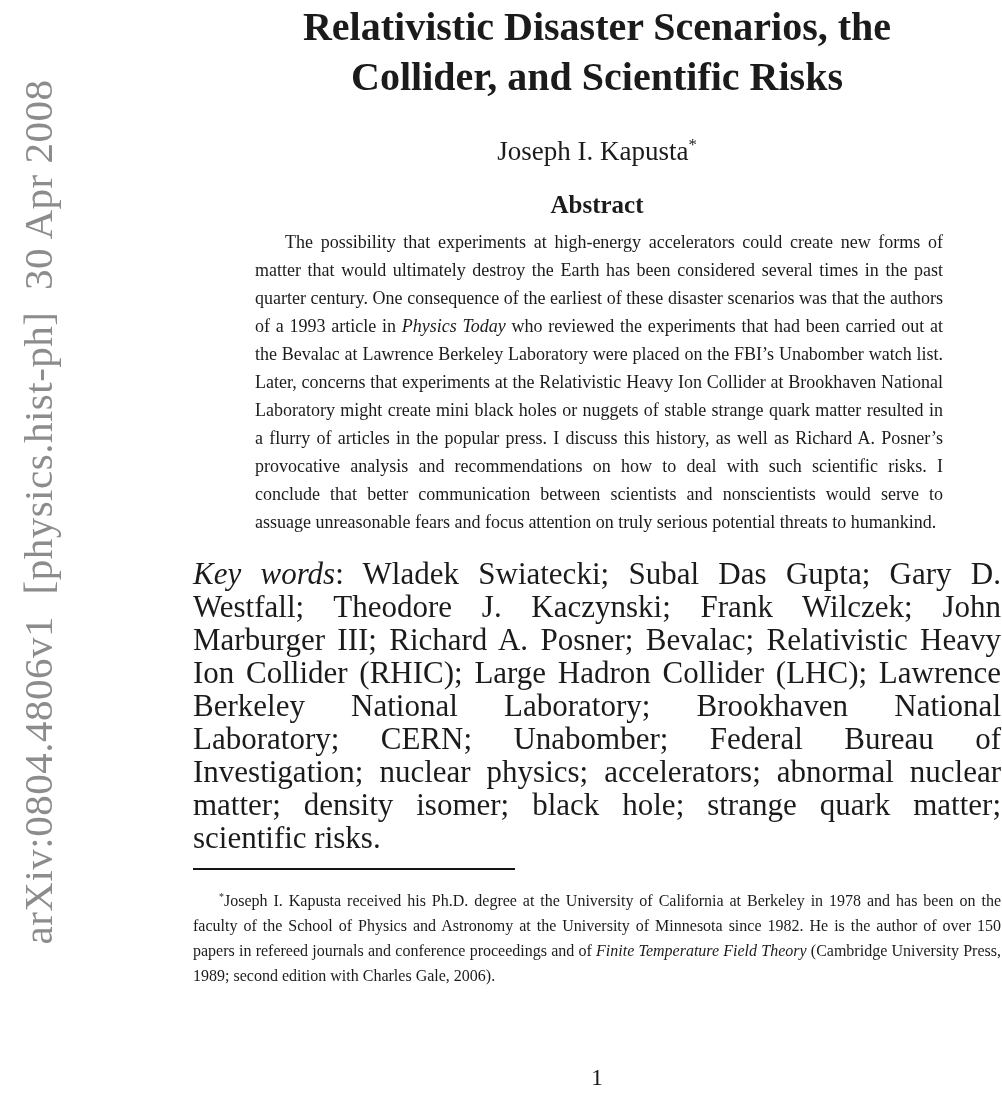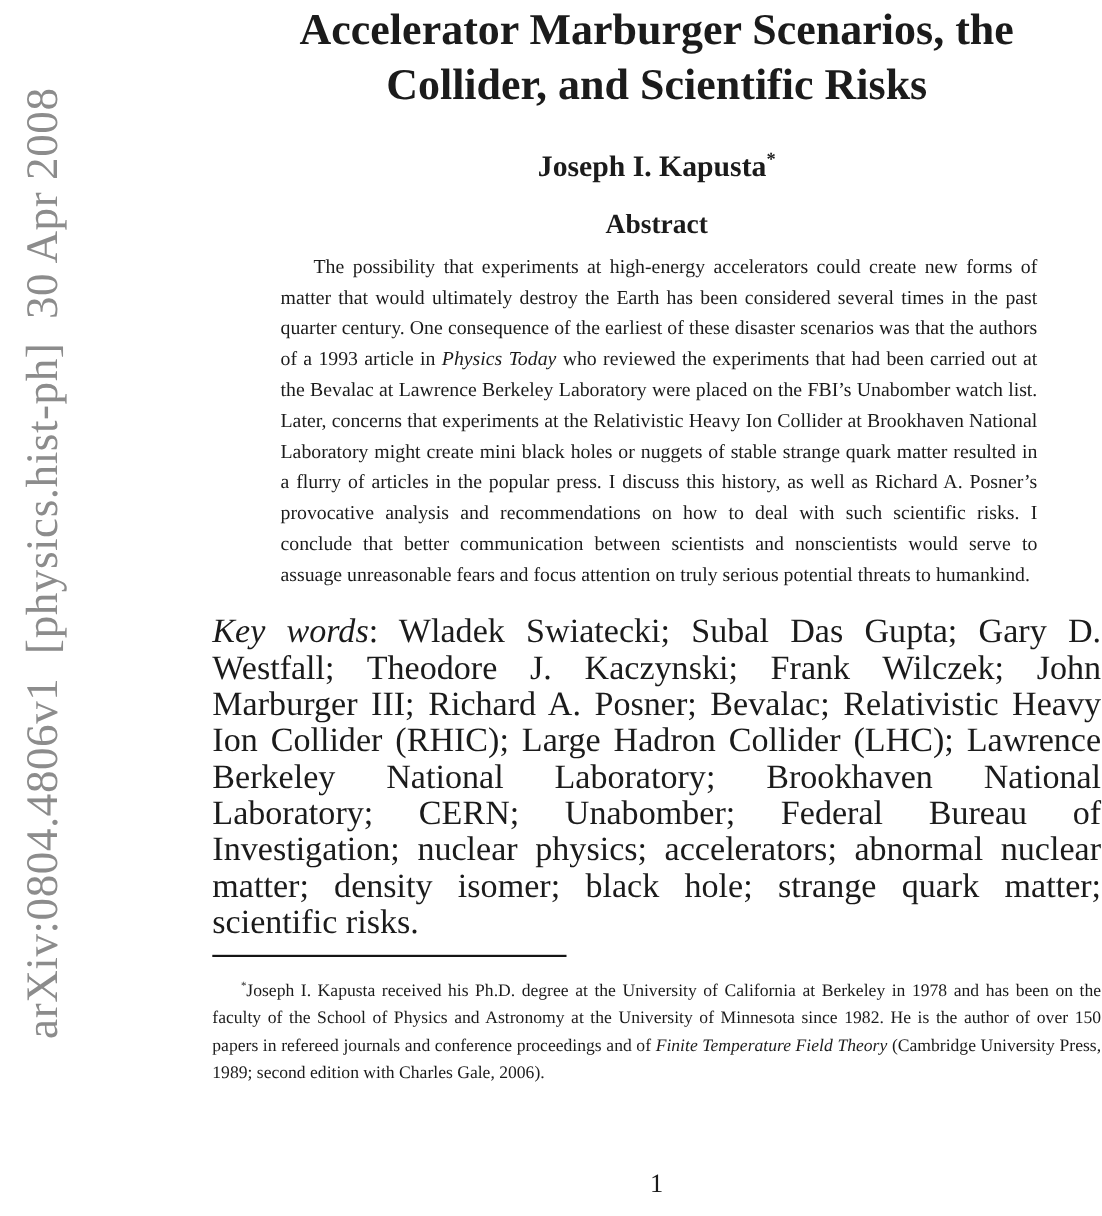--- a/index.html
+++ b/index.html
@@ -39,21 +39,20 @@
     text-align: center;
     font-weight: bold;
     font-size: 40px;
     line-height: 50px;
     margin-top: 2px;
   }
   .author {
     text-align: center;
     font-size: 27px;
     margin-top: 34px;
-    font-weight: bold;
   }
   sup {
     font-size: 62%;
     line-height: 0;
   }
   .abstract-heading {
     text-align: center;
     font-weight: bold;
     font-size: 25px;
     margin-top: 24px;
@@ -96,21 +95,21 @@
   em { font-style: italic; }
 </style>
 </head>
 <body>
 
 <div class="arxiv-stamp">arXiv:0804.4806v1  [physics.hist-ph]  30 Apr 2008</div>
 
 <div class="content">
 
   <div class="title">
-    <div>Accelerator Marburger Scenarios, the</div>
+    <div>Relativistic Disaster Scenarios, the</div>
     <div>Collider, and Scientific Risks</div>
   </div>
 
   <div class="author"><span>Joseph I. Kapusta</span><sup>*</sup></div>
 
   <div class="abstract-heading">Abstract</div>
 
   <div class="abstract-body"><span>The possibility that experiments at high-energy accelerators could create new forms of matter that would ultimately destroy the Earth has been considered several times in the past quarter century.  One consequence of the earliest of these disaster scenarios was that the authors of a 1993 article in </span><em>Physics Today</em><span> who reviewed the experiments that had been carried out at the Bevalac at Lawrence Berkeley Laboratory were placed on the FBI’s Unabomber watch list.  Later, concerns that experiments at the Relativistic Heavy Ion Collider at Brookhaven National Laboratory might create mini black holes or nuggets of stable strange quark matter resulted in a flurry of articles in the popular press. I discuss this history, as well as Richard A. Posner’s provocative analysis and recommendations on how to deal with such scientific risks.  I conclude that better communication between scientists and nonscientists would serve to assuage unreasonable fears and focus attention on truly serious potential threats to humankind.</span></div>
 
   <div class="keywords"><em>Key words</em><span>:  Wladek Swiatecki; Subal Das Gupta; Gary D. Westfall; Theodore J. Kaczynski; Frank Wilczek; John Marburger III; Richard A. Posner; Bevalac; Relativistic Heavy Ion Collider (RHIC); Large Hadron Collider (LHC); Lawrence Berkeley National Laboratory; Brookhaven National Laboratory; CERN; Unabomber; Federal Bureau of Investigation; nuclear physics; accelerators; abnormal nuclear matter; density isomer; black hole; strange quark matter; scientific risks.</span></div>

